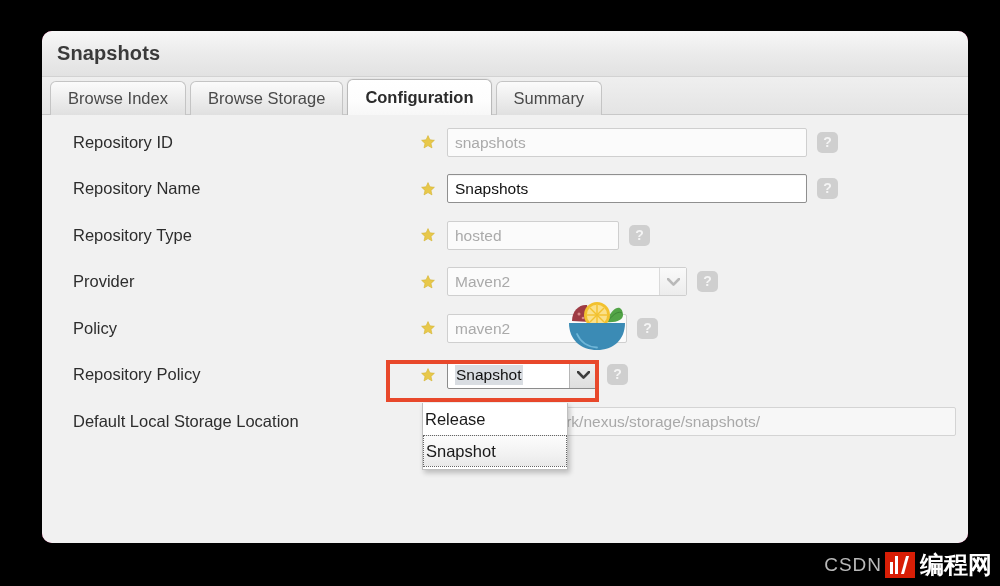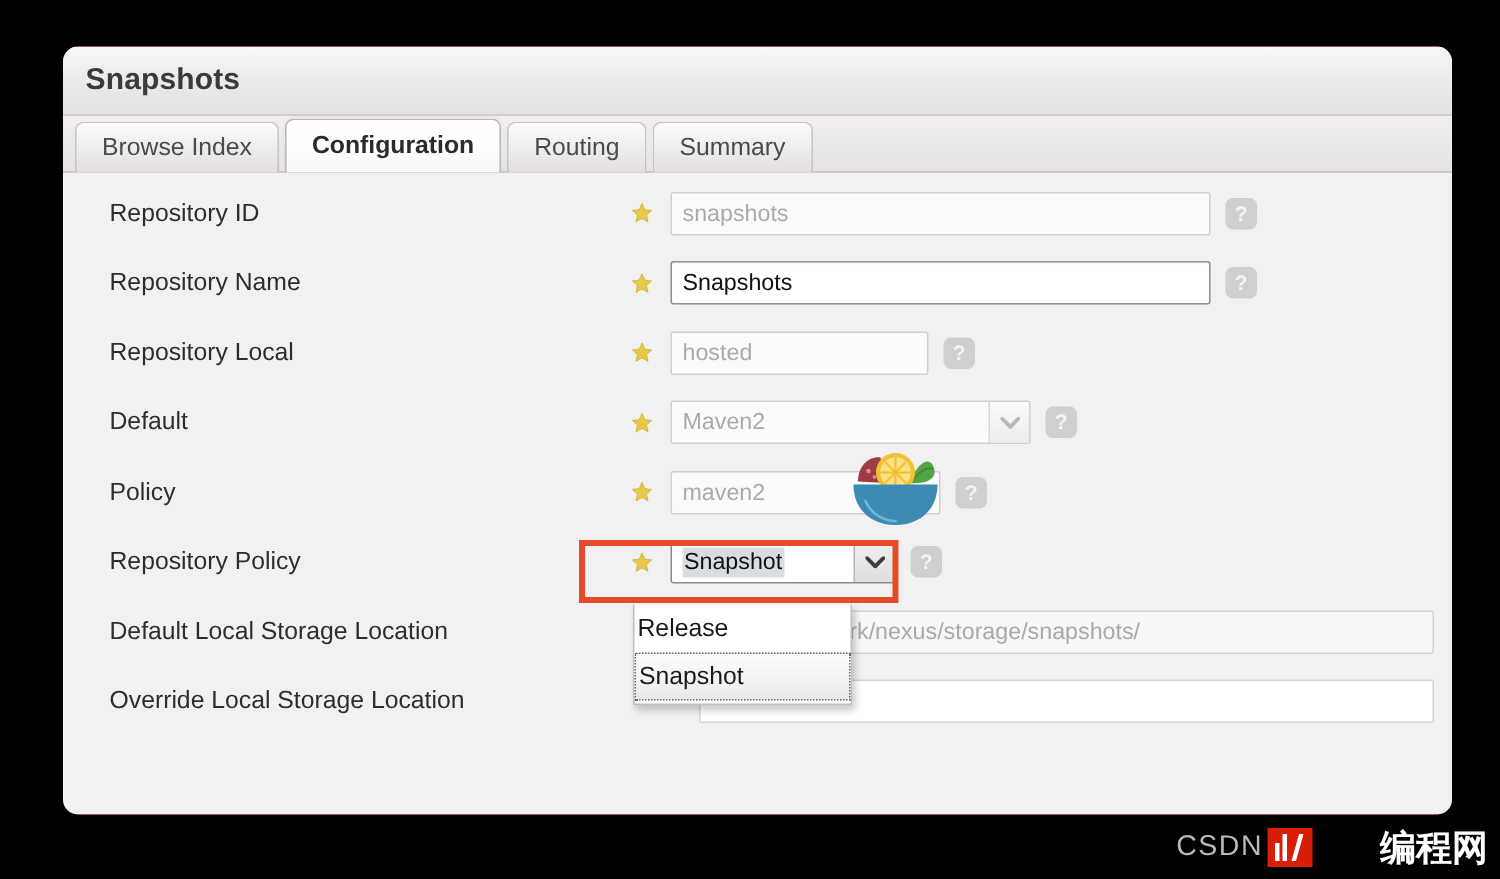--- a/index.html
+++ b/index.html
@@ -316,36 +316,35 @@
     margin-right: 5px;
   }
   .wm-logo svg { display:block; }
   .wm-cn {
     font-size: 24px;
     font-weight: bold;
     color: #ffffff;
     letter-spacing: 0px;
     font-family: "DejaVu Sans", sans-serif;
     line-height: 26px;
-    margin-left: 40px;
   }
 </style>
 </head>
 <body>
 
 <div class="panel">
 
   <div class="panel-header">
     <div class="panel-title">Snapshots</div>
   </div>
 
   <div class="tabstrip">
     <div class="tab">Browse Index</div>
+    <div class="tab">Browse Storage</div>
     <div class="tab active">Configuration</div>
-    <div class="tab">Routing</div>
     <div class="tab">Summary</div>
   </div>
 
   <div class="form-body">
 
     <div class="form-row">
       <div class="field-label">Repository ID</div>
       <div class="req-star">
         <svg width="14" height="14" viewBox="0 0 14 14">
             <polygon points="7,0.6 8.9,4.8 13.4,5.3 10,8.4 11,12.9 7,10.6 3,12.9 4,8.4 0.6,5.3 5.1,4.8" fill="#e8c84a" stroke="#d4b431" stroke-width="0.6"></polygon>
@@ -360,32 +359,32 @@
       <div class="req-star">
         <svg width="14" height="14" viewBox="0 0 14 14">
             <polygon points="7,0.6 8.9,4.8 13.4,5.3 10,8.4 11,12.9 7,10.6 3,12.9 4,8.4 0.6,5.3 5.1,4.8" fill="#e8c84a" stroke="#d4b431" stroke-width="0.6"></polygon>
           </svg>
       </div>
       <div class="txt w-name enabled">Snapshots</div>
       <div class="help">?</div>
     </div>
 
     <div class="form-row">
-      <div class="field-label">Repository Local</div>
+      <div class="field-label">Repository Type</div>
       <div class="req-star">
         <svg width="14" height="14" viewBox="0 0 14 14">
             <polygon points="7,0.6 8.9,4.8 13.4,5.3 10,8.4 11,12.9 7,10.6 3,12.9 4,8.4 0.6,5.3 5.1,4.8" fill="#e8c84a" stroke="#d4b431" stroke-width="0.6"></polygon>
           </svg>
       </div>
       <div class="txt w-type">hosted</div>
       <div class="help">?</div>
     </div>
 
     <div class="form-row">
-      <div class="field-label">Default</div>
+      <div class="field-label">Provider</div>
       <div class="req-star">
         <svg width="14" height="14" viewBox="0 0 14 14">
             <polygon points="7,0.6 8.9,4.8 13.4,5.3 10,8.4 11,12.9 7,10.6 3,12.9 4,8.4 0.6,5.3 5.1,4.8" fill="#e8c84a" stroke="#d4b431" stroke-width="0.6"></polygon>
           </svg>
       </div>
       <div class="combo w-provider">
         <div class="combo-text">Maven2</div>
         <div class="combo-btn">
           <svg class="chev" width="13" height="8" viewBox="0 0 13 8">
               <path d="M1 1 L6.5 6.6 L12 1" stroke="#b9b9b9" stroke-width="2.6" fill="none" stroke-linecap="round" stroke-linejoin="round"></path>
@@ -424,26 +423,20 @@
       <div class="help">?</div>
     </div>
 
     <div class="form-row">
       <div class="field-label">Default Local Storage Location</div>
       <div class="path-wrap">
         <div class="path-field">/sonatype-work/nexus/storage/snapshots/</div>
       </div>
     </div>
 
-    <div class="form-row">
-      <div class="field-label">Override Local Storage Location</div>
-      <div class="path-wrap">
-        <div class="path-field blank"></div>
-      </div>
-    </div>
 
   </div>
 </div>
 
 <div class="redbox"></div>
 
 <div class="dropdown">
   <div class="dd-item">Release</div>
   <div class="dd-item focused">Snapshot</div>
 </div>

